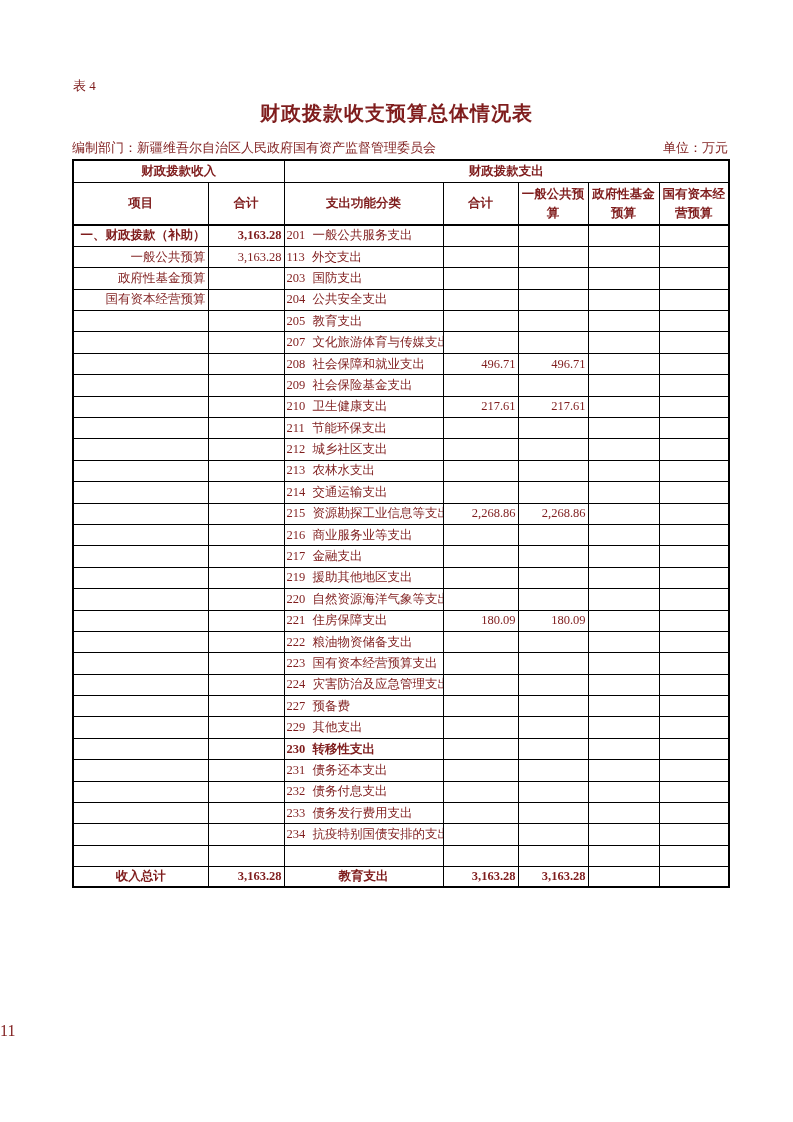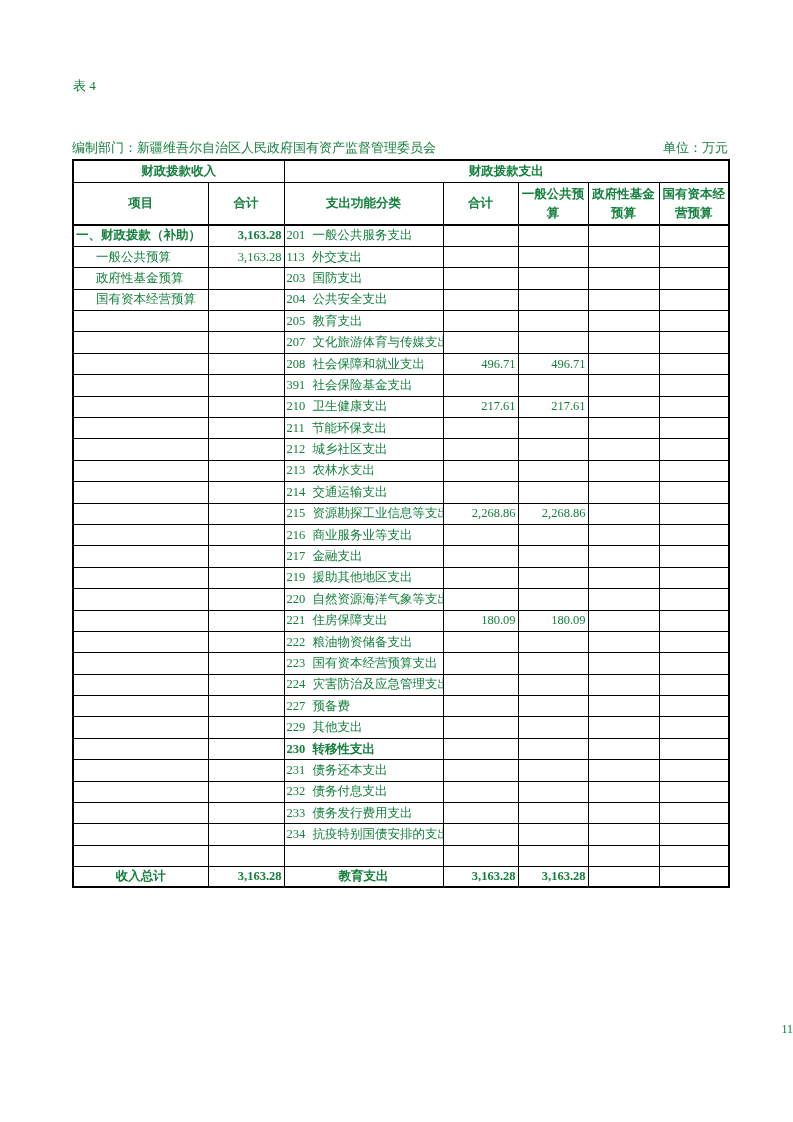--- a/index.html
+++ b/index.html
@@ -1,21 +1,21 @@
 <!DOCTYPE html>
 <html><head>
 <meta charset="utf-8">
 <style>
   html,body{margin:0;padding:0;background:#ffffff;}
   .page{
     position:relative;
     width:793px;height:1122px;
     background:#ffffff;
     font-family:"Liberation Serif","DejaVu Serif",serif;
-    color:#15803d;
+    color:#7f1d1d;
     overflow:hidden;
   }
   .table-label{
     position:absolute;left:73px;top:77px;
     font-size:13px;
   }
   .doc-title{
     position:absolute;left:0;top:100px;width:100%;
     margin:0;text-align:center;
     font-size:20px;font-weight:bold;letter-spacing:1px;
@@ -40,38 +40,39 @@
   table.budget th{
     font-weight:bold;text-align:center;
     white-space:normal;line-height:19px;
     padding:0 1px;
   }
   tr.hdr1 th{height:21px;}
   tr.hdr2 th{height:41px;border-bottom:2px solid #000;}
   tbody tr{height:21.4px;}
   tbody td{white-space:nowrap;}
   tr.totals{height:20px;}
-  .c-item{text-align:left;padding-left:4px;}
+  .c-item{text-align:right;padding-left:4px;}
   .c-item.indent{padding-left:22px;}
   .c-num{text-align:right;padding-right:2px;}
   .c-func{text-align:left;padding-left:3px;word-spacing:4px;}
   .c-center{text-align:center;margin-left:42px;}
   .bold{font-weight:bold;}
   .page-number{
     position:absolute;left:0;top:1022px;width:100%;
-    text-align:right;font-size:12px;
+    text-align:left;font-size:16px;
   }
 </style>
 </head>
 <body>
 
 <div class="page">
 
   <div class="table-label">表 4</div>
 
+  <h1 class="doc-title">财政拨款收支预算总体情况表</h1>
 
   <div class="meta-row">
     <span>编制部门：新疆维吾尔自治区人民政府国有资产监督管理委员会</span>
     <span>单位：万元</span>
   </div>
 
   <table class="budget">
     <colgroup>
       <col style="width:135px">
       <col style="width:76px">
@@ -156,21 +157,21 @@
           <td class="c-num"></td>
           <td class="c-func">208 社会保障和就业支出</td>
           <td class="c-num">496.71</td>
           <td class="c-num">496.71</td>
           <td class="c-num"></td>
           <td class="c-num"></td>
         </tr>
         <tr>
           <td class="c-item"></td>
           <td class="c-num"></td>
-          <td class="c-func">391 社会保险基金支出</td>
+          <td class="c-func">209 社会保险基金支出</td>
           <td class="c-num"></td>
           <td class="c-num"></td>
           <td class="c-num"></td>
           <td class="c-num"></td>
         </tr>
         <tr>
           <td class="c-item"></td>
           <td class="c-num"></td>
           <td class="c-func">210 卫生健康支出</td>
           <td class="c-num">217.61</td>

